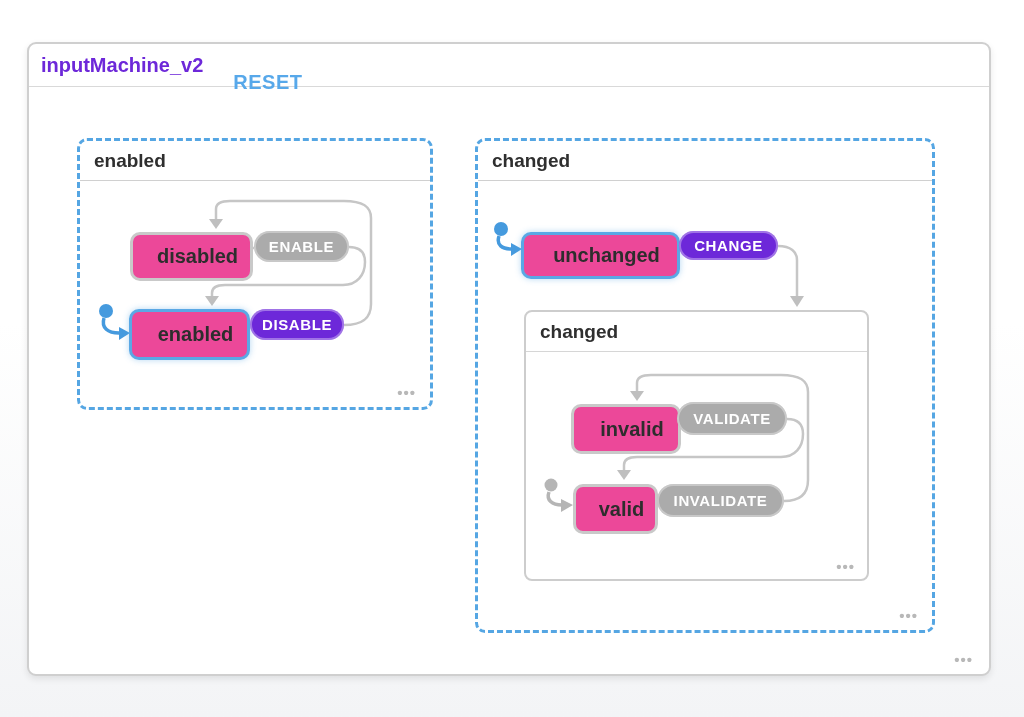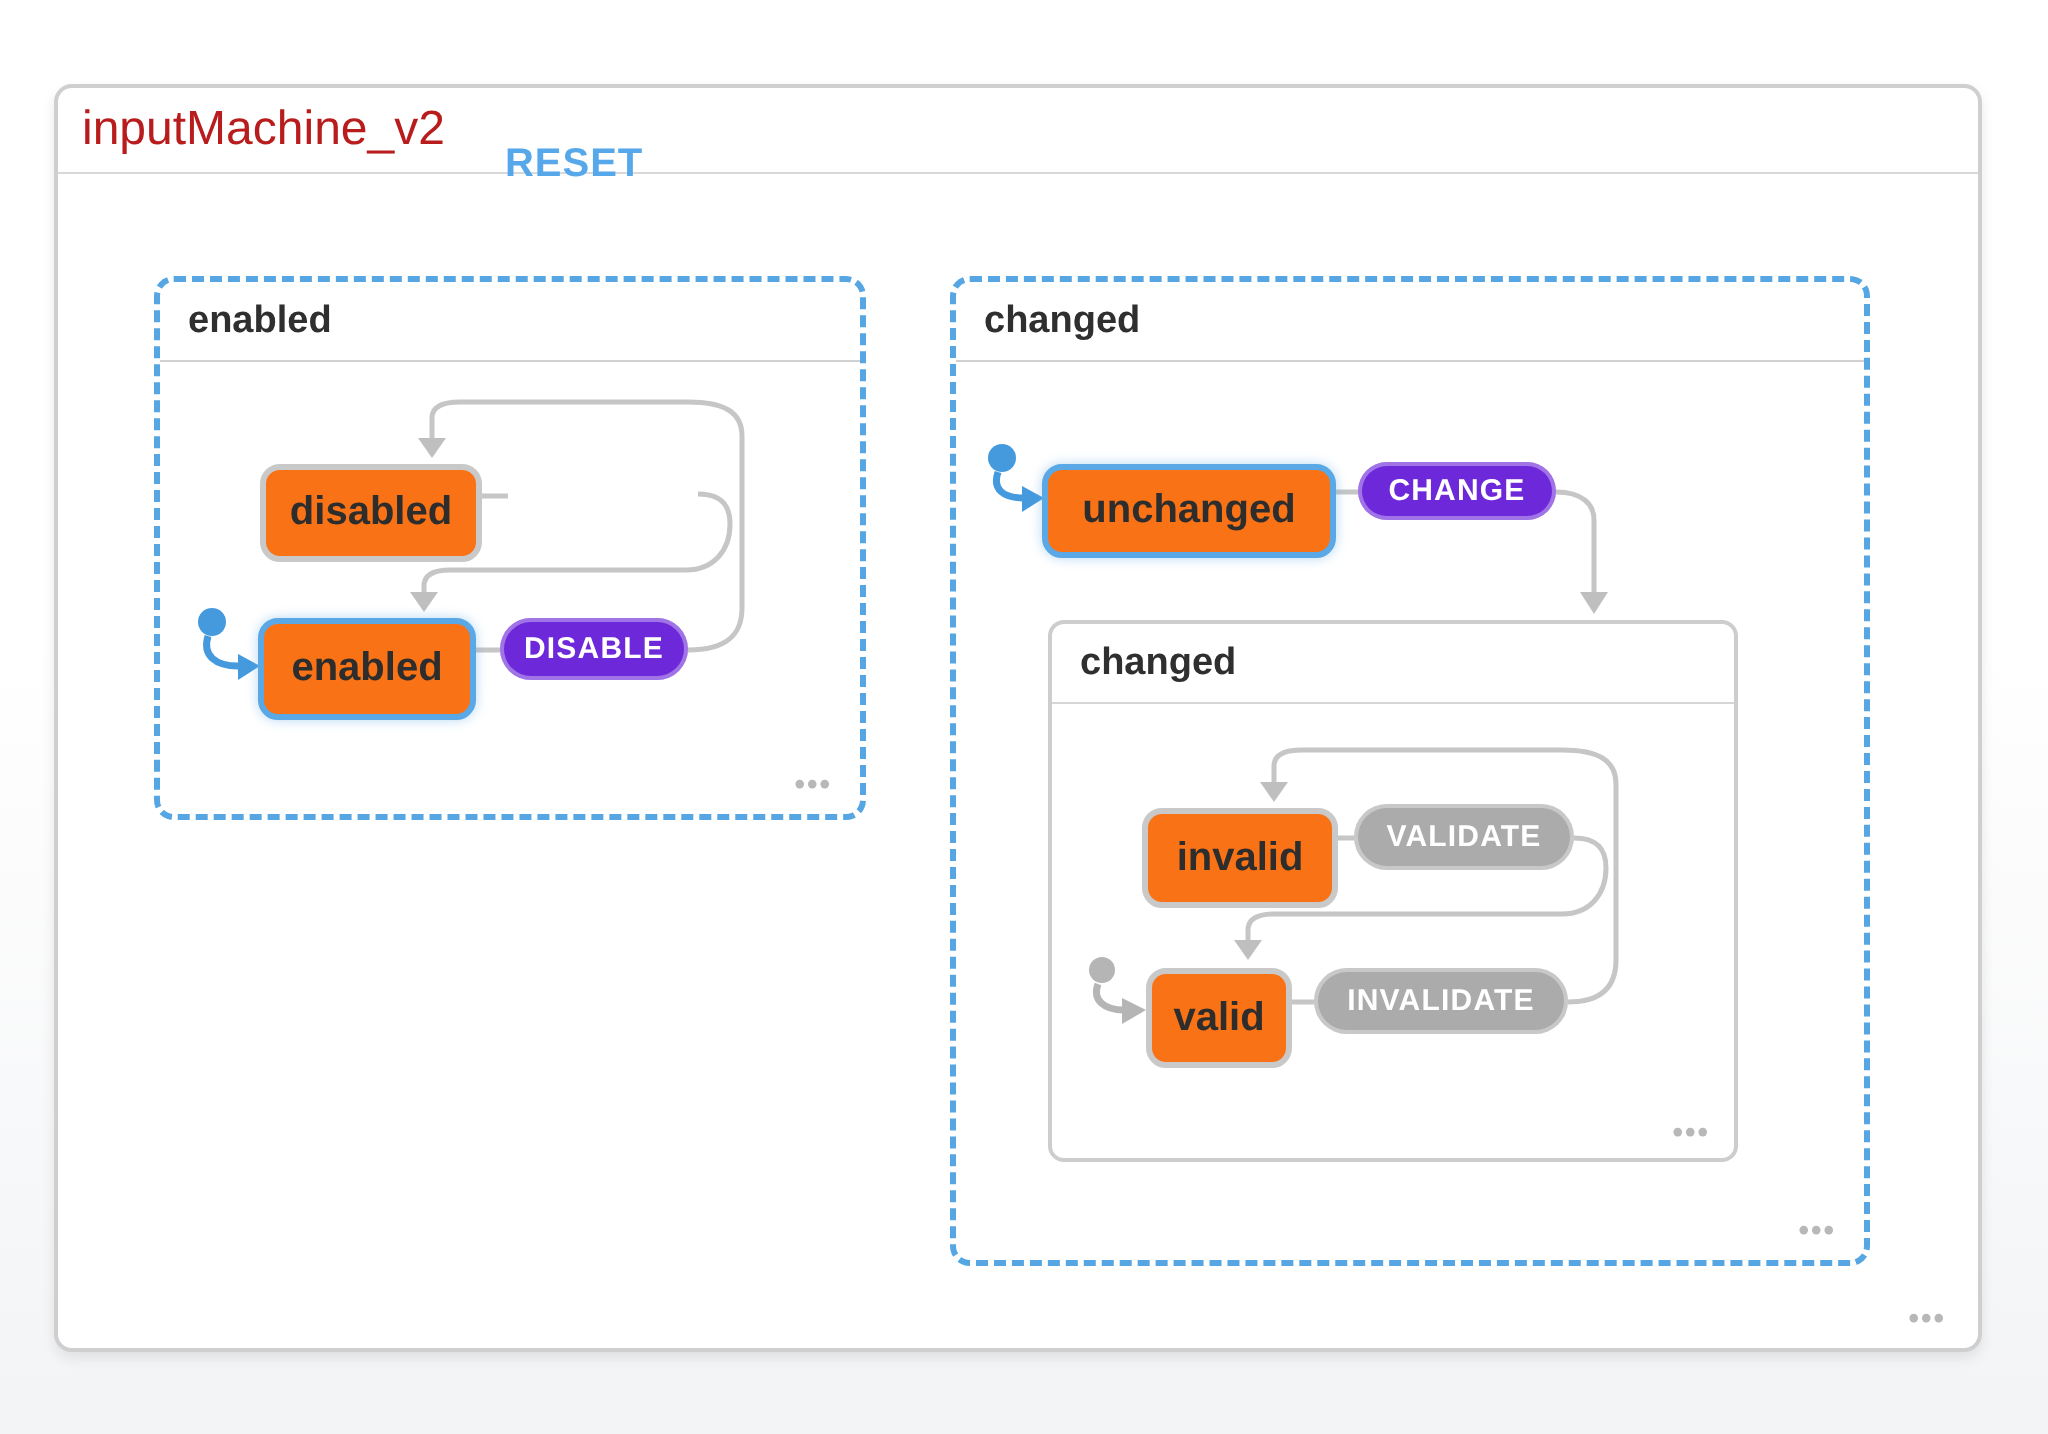--- a/index.html
+++ b/index.html
@@ -11,44 +11,44 @@
   }
   .card{
     position:absolute;left:27px;top:42px;width:960px;height:630px;
     background:#ffffff;border:2px solid #cfcfcf;border-radius:9px;
     box-shadow:0 3px 7px rgba(0,0,0,.09);
   }
   .card-header{
     display:flex;align-items:center;gap:30px;
     height:42px;padding:0 12px;border-bottom:1px solid #d9d9d9;
   }
-  .machine-title{font-size:24px;font-weight:normal;color:#b91c1c;}
+  .machine-title{font-size:20px;font-weight:bold;color:#6d28d9;}
   .reset-btn{font-size:20px;font-weight:bold;color:#57a8ea;letter-spacing:.5px;cursor:pointer;background:none;border:none;padding:0;font-family:inherit;margin-top:35px;}
   .region{
     position:absolute;border:3px dashed #55a6e3;border-radius:10px;z-index:0;
   }
   .region-header{
     padding:9px 14px 8px 14px;border-bottom:1px solid #d0d0d0;
     font-size:19px;font-weight:bold;color:#2f2f2f;
   }
   .region-enabled{left:48px;top:94px;width:350px;height:266px;}
   .region-changed{left:446px;top:94px;width:454px;height:489px;}
   .compound{
     position:absolute;left:495px;top:266px;width:341px;height:267px;
     background:#ffffff;border:2px solid #cdcdcd;border-radius:8px;z-index:1;
   }
   .compound-header{
     padding:9px 14px 8px 14px;border-bottom:1px solid #d6d6d6;
     font-size:19px;font-weight:bold;color:#2f2f2f;
   }
   .wires{position:absolute;left:0;top:0;width:960px;height:630px;z-index:2;pointer-events:none;}
   .state-box{
-    position:absolute;z-index:3;background:#f97316;border-radius:10px;
+    position:absolute;z-index:3;background:#ec4899;border-radius:10px;
     display:flex;align-items:center;justify-content:center;
-    font-size:20px;font-weight:bold;color:#2d2d2d;cursor:pointer;
+    font-size:20px;font-weight:bold;color:#2d2d2d;cursor:pointer;padding-left:12px;
   }
   .state-gray{border:3px solid #c9c9c9;}
   .state-active{border:3px solid #5aa8e5;box-shadow:0 0 6px rgba(90,168,229,.45);}
   .pill{
     position:absolute;z-index:3;border-radius:17px;
     display:flex;align-items:center;justify-content:center;
     font-size:15px;font-weight:bold;color:#ffffff;letter-spacing:.6px;
     box-shadow:inset 0 0 0 2px rgba(255,255,255,.35);cursor:pointer;
   }
   .pill-gray{background:#ababab;}
@@ -131,20 +131,21 @@
       <polygon points="482,199 482,212 493,205" fill="#459ade"></polygon>
     </g>
     <g>
       <circle cx="522" cy="441" r="6.5" fill="#b5b5b5"></circle>
       <path d="M 520,448 C 517,456 523,461 533,461" stroke="#b5b5b5" stroke-width="3.5" fill="none"></path>
       <polygon points="532,455 532,468 544,461" fill="#b5b5b5"></polygon>
     </g>
   </svg>
 
   <div class="state-box state-gray state-disabled">disabled</div>
+  <div class="pill pill-gray pill-enable">ENABLE</div>
   <div class="state-box state-active state-enabled">enabled</div>
   <div class="pill pill-blue pill-disable">DISABLE</div>
 
   <div class="state-box state-active state-unchanged">unchanged</div>
   <div class="pill pill-blue pill-change">CHANGE</div>
 
   <div class="state-box state-gray state-invalid">invalid</div>
   <div class="pill pill-gray pill-validate">VALIDATE</div>
   <div class="state-box state-gray state-valid">valid</div>
   <div class="pill pill-gray pill-invalidate">INVALIDATE</div>

